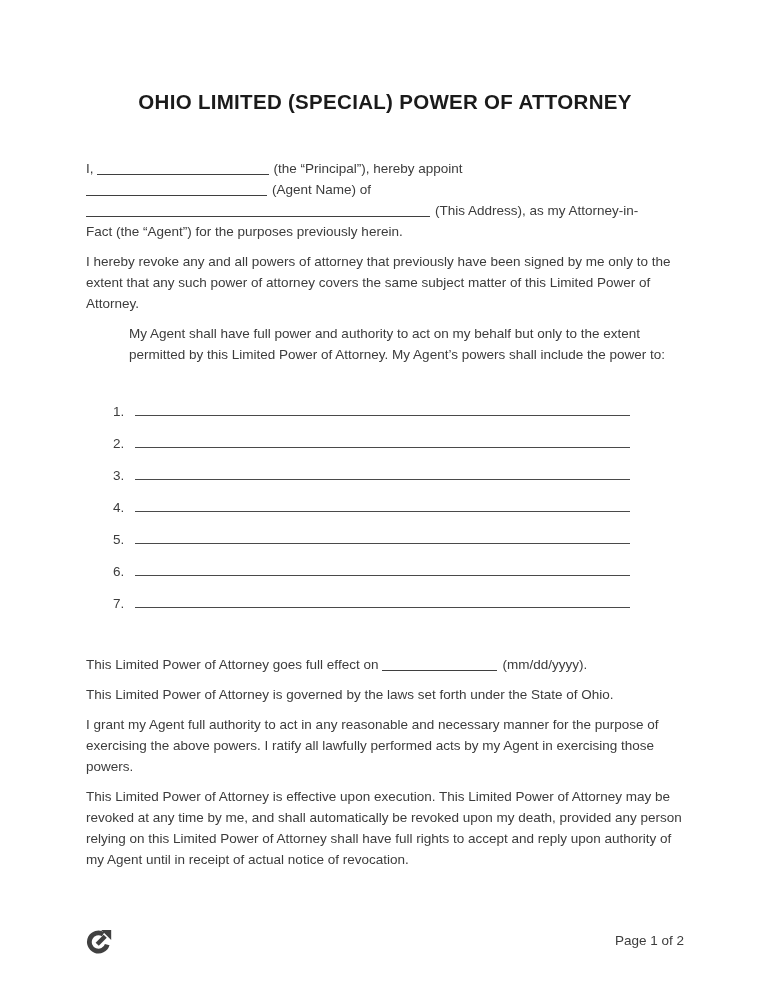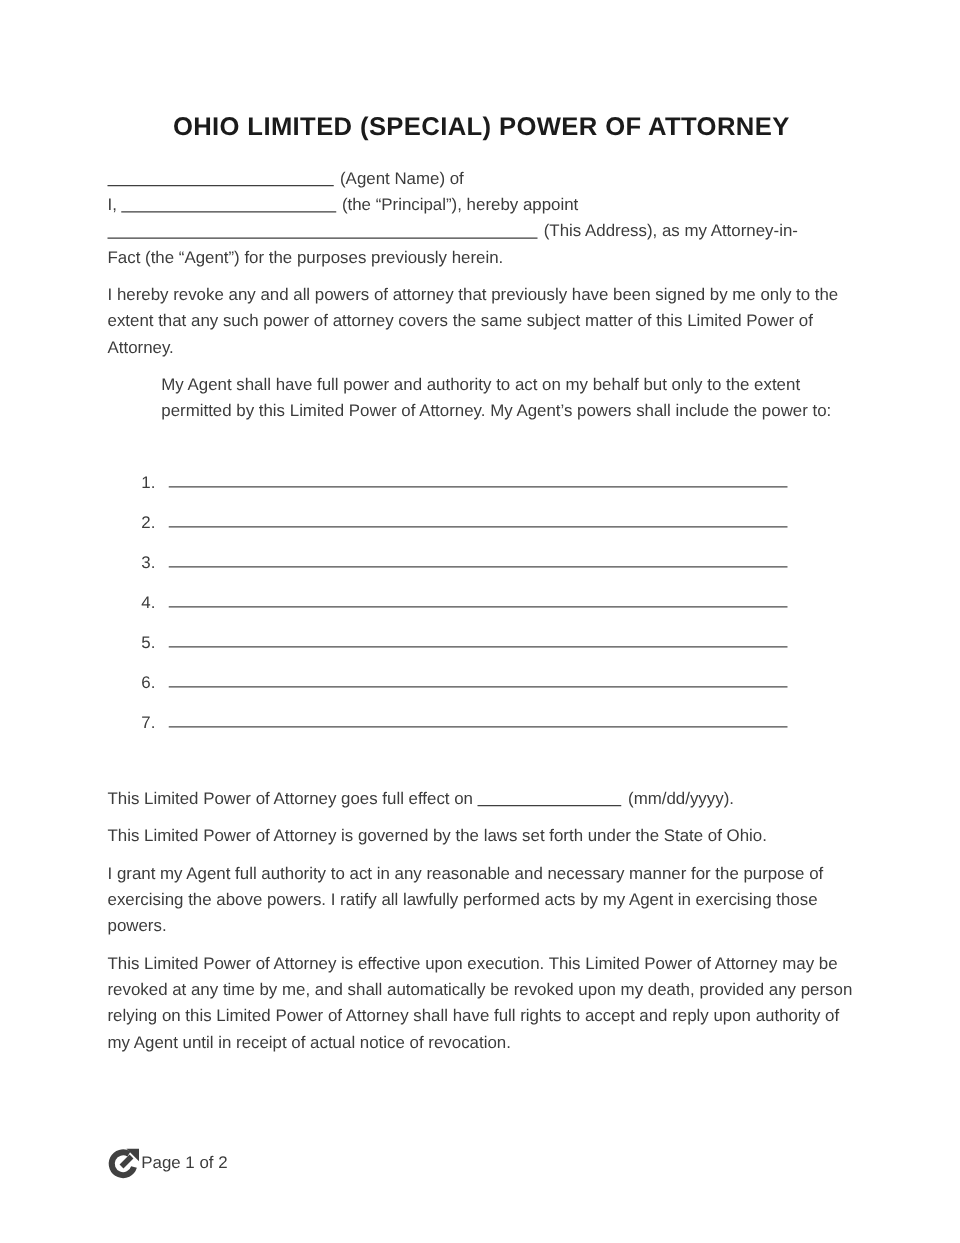--- a/index.html
+++ b/index.html
@@ -14,21 +14,21 @@
     line-height:21px;
     color:#3c3c3c;
     overflow:hidden;
   }
   .content {
     position:absolute;
     left:86px; right:84px; top:0;
   }
   .doc-title {
     margin-top:90px;
-    margin-bottom:18px;
+    margin-bottom:44px;
     text-align:center;
     font-size:20.5px;
     line-height:24px;
     font-weight:bold;
     letter-spacing:0.3px;
     color:#1b1b1b;
     white-space:nowrap;
   }
   .line { white-space:nowrap; }
   .blank {
@@ -55,43 +55,43 @@
     flex:0 0 auto;
     width:495px;
     margin-left:8px;
     border-bottom:1.5px solid #4a4a4a;
     height:14px;
   }
   .p-effect { margin-top:40px; }
   .p-execution { margin-top:26px; }
   .footer {
     position:absolute;
-    left:86px; right:84px; bottom:50px;
+    left:86px; right:84px; bottom:39px;
     display:flex;
-    justify-content:flex-start;
+    justify-content:space-between;
     align-items:center;
     height:30px;
   }
   .logo-icon { width:27px; height:29px; display:block; }
   .page-label { font-size:13.5px; color:#3c3c3c; }
 </style>
 </head>
 <body>
 
 <div class="page">
   <div class="content">
 
     <h1 class="doc-title">OHIO LIMITED (SPECIAL) POWER OF ATTORNEY</h1>
 
     <div>
       <div class="line">
-        <span class="blank blank-agent-name"></span><span>(Agent Name) of</span>
+        <span>I,</span><span class="blank blank-principal"></span><span>(the “Principal”), hereby appoint</span>
       </div>
       <div class="line">
-        <span>I,</span><span class="blank blank-principal"></span><span>(the “Principal”), hereby appoint</span>
+        <span class="blank blank-agent-name"></span><span>(Agent Name) of</span>
       </div>
       <div class="line">
         <span class="blank blank-agent-address"></span><span>(This Address), as my Attorney-in-</span>
       </div>
       <div>Fact (the “Agent”) for the purposes previously herein.</div>
     </div>
 
     <p class="body-par">I hereby revoke any and all powers of attorney that previously have been signed by me only to the extent that any such power of attorney covers the same subject matter of this Limited Power of Attorney.</p>
 
     <p class="body-par p-powers-intro">My Agent shall have full power and authority to act on my behalf but only to the extent permitted by this Limited Power of Attorney. My Agent’s powers shall include the power to:</p>

